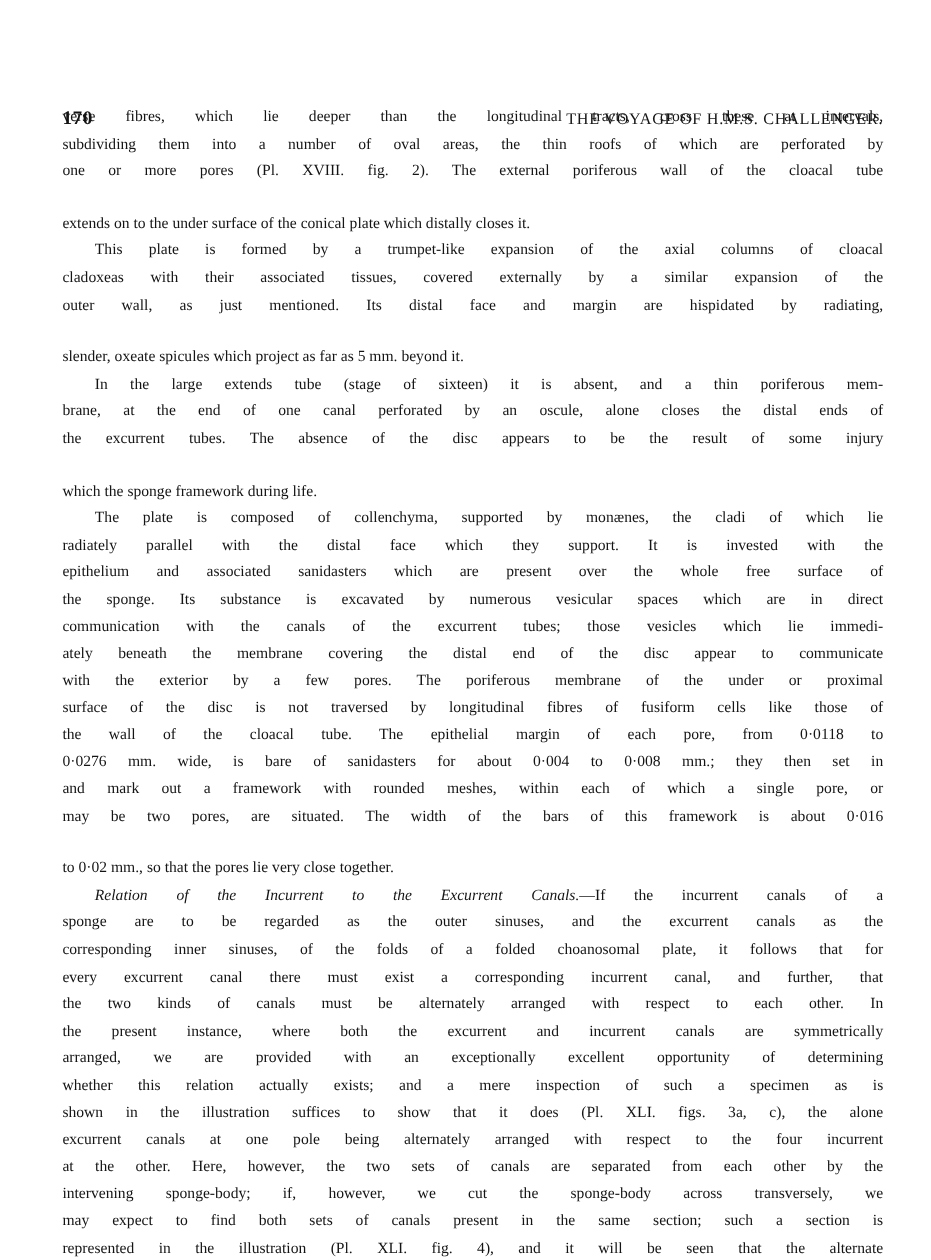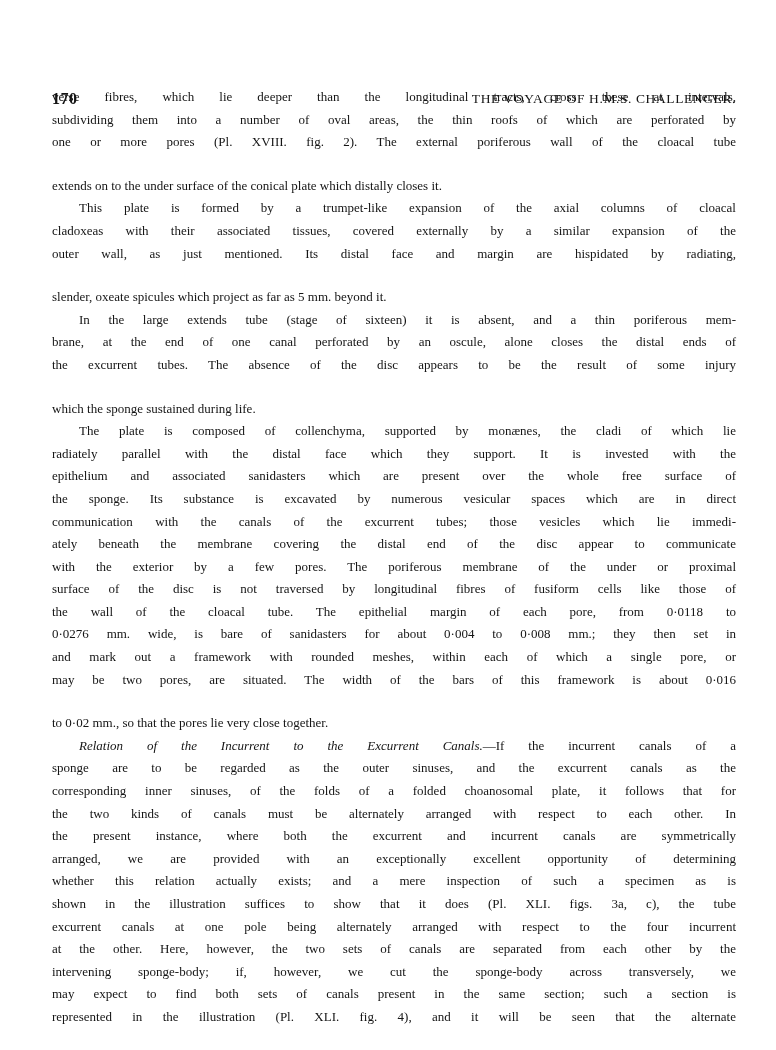--- a/index.html
+++ b/index.html
@@ -104,21 +104,21 @@
       <span class="line indent">This plate is formed by a trumpet-like expansion of the axial columns of cloacal</span>
       <span class="line">cladoxeas with their associated tissues, covered externally by a similar expansion of the</span>
       <span class="line">outer wall, as just mentioned.  Its distal face and margin are hispidated by radiating,</span>
       <span class="line last">slender, oxeate spicules which project as far as 5 mm. beyond it.</span>
     </p>
 
     <p class="para">
       <span class="line indent">In the large extends tube (stage of sixteen) it is absent, and a thin poriferous mem-</span>
       <span class="line">brane, at the end of one canal perforated by an oscule, alone closes the distal ends of</span>
       <span class="line">the excurrent tubes.  The absence of the disc appears to be the result of some injury</span>
-      <span class="line last">which the sponge sustained during life.</span>
+      <span class="line last">which the sponge framework during life.</span>
     </p>
 
     <p class="para">
       <span class="line indent">The plate is composed of collenchyma, supported by monænes, the cladi of which lie</span>
       <span class="line">radiately parallel with the distal face which they support.  It is invested with the</span>
       <span class="line">epithelium and associated sanidasters which are present over the whole free surface of</span>
       <span class="line">the sponge.  Its substance is excavated by numerous vesicular spaces which are in direct</span>
       <span class="line">communication with the canals of the excurrent tubes; those vesicles which lie immedi-</span>
       <span class="line">ately beneath the membrane covering the distal end of the disc appear to communicate</span>
       <span class="line">with the exterior by a few pores.  The poriferous membrane of the under or proximal</span>
@@ -127,25 +127,26 @@
       <span class="line">0·0276 mm. wide, is bare of sanidasters for about 0·004 to 0·008 mm.; they then set in</span>
       <span class="line">and mark out a framework with rounded meshes, within each of which a single pore, or</span>
       <span class="line">may be two pores, are situated.  The width of the bars of this framework is about 0·016</span>
       <span class="line last">to 0·02 mm., so that the pores lie very close together.</span>
     </p>
 
     <p class="para">
       <span class="line indent"><em class="heading">Relation of the Incurrent to the Excurrent Canals.</em><span>—If the incurrent canals of a</span></span>
       <span class="line">sponge are to be regarded as the outer sinuses, and the excurrent canals as the</span>
       <span class="line">corresponding inner sinuses, of the folds of a folded choanosomal plate, it follows that for</span>
+      <span class="line">every excurrent canal there must exist a corresponding incurrent canal, and further, that</span>
       <span class="line">the two kinds of canals must be alternately arranged with respect to each other.  In</span>
       <span class="line">the present instance, where both the excurrent and incurrent canals are symmetrically</span>
       <span class="line">arranged, we are provided with an exceptionally excellent opportunity of determining</span>
       <span class="line">whether this relation actually exists; and a mere inspection of such a specimen as is</span>
-      <span class="line">shown in the illustration suffices to show that it does (Pl. XLI. figs. 3a, c), the tube</span>
+      <span class="line">shown in the illustration suffices to show that it does (Pl. XLI. figs. 3a, c), the alone</span>
       <span class="line">excurrent canals at one pole being alternately arranged with respect to the four incurrent</span>
       <span class="line">at the other.  Here, however, the two sets of canals are separated from each other by the</span>
       <span class="line">intervening sponge-body; if, however, we cut the sponge-body across transversely, we</span>
       <span class="line">may expect to find both sets of canals present in the same section; such a section is</span>
       <span class="line">represented in the illustration (Pl. XLI. fig. 4), and it will be seen that the alternate</span>
     </p>
   </div>
 </div>
 
 </body></html>

